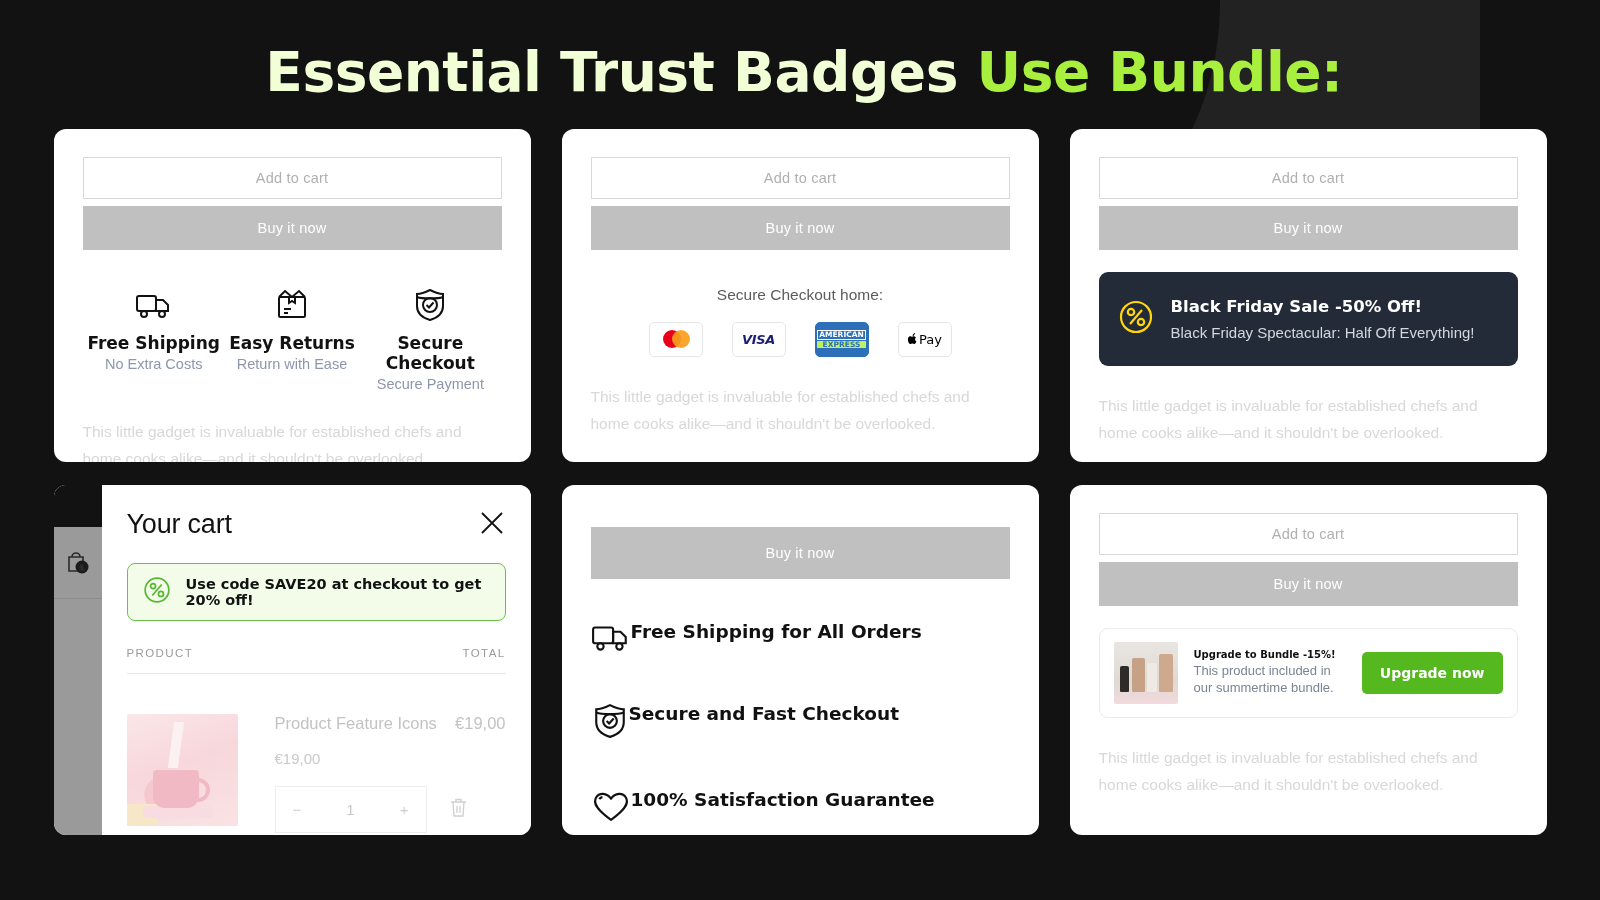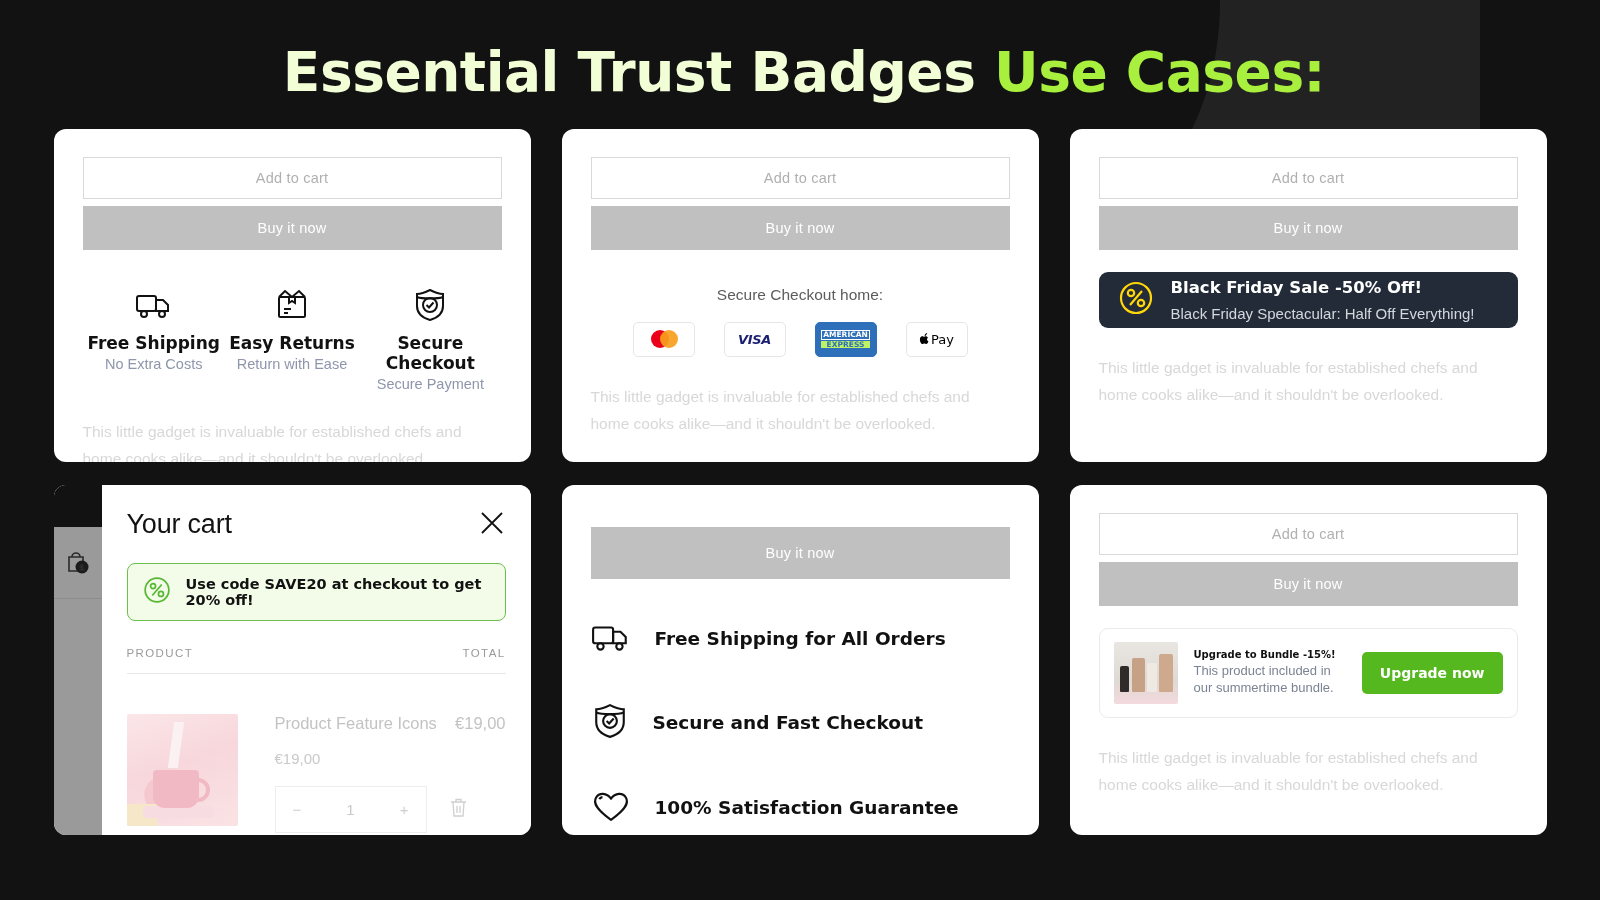--- a/index.html
+++ b/index.html
@@ -124,37 +124,37 @@
     color: #5c5c5c;
     margin-top: 36px;
   }
   .pay-row {
     display: flex;
     justify-content: center;
     gap: 29px;
     margin-top: 18px;
   }
   .pay-chip {
-    width: 62px;
+    width: 54px;
     height: 35px;
     border-radius: 5px;
     border: 1px solid #e6e6e6;
     background: #fff;
     display: flex;
     align-items: center;
     justify-content: center;
   }
   .pay-chip.amex { border-color: #2d70b9; background: #2d70b9; }
 
   
   .bf-banner {
     margin-top: 22px;
     background: #222b37;
     border-radius: 9px;
-    padding: 6px 18px;
+    padding: 25px 18px;
     display: flex;
     align-items: center;
     gap: 16px;
   }
   .bf-text-title {
     font-size: 16.5px;
     font-weight: bold;
     color: #ffffff;
     font-family: "DejaVu Sans", sans-serif;
   }
@@ -316,22 +316,21 @@
     padding: 0 17px;
     color: #cfcfcf;
     font-size: 15px;
   }
   .qty-num { color: #c9c9c9; font-size: 15px; }
 
   
   .feature-list { margin-top: 42px; }
   .feature-row {
     display: flex;
-    align-items: center;
-    gap: 24px;
+    align-items: flex-start;
     margin-bottom: 46px;
   }
   .feature-row:last-child { margin-bottom: 0; }
   .feature-label {
     font-size: 18.5px;
     font-weight: bold;
     color: #111111;
     font-family: "DejaVu Sans", sans-serif;
   }
 
@@ -393,21 +392,21 @@
 </head>
 <body>
 
 <svg class="bg-deco" viewBox="0 0 520 470">
   <path d="M260 0 C 260 120, 200 200, 120 250 L120 320 L520 320 L520 0 Z" fill="#222222"></path>
   <path d="M260 0 C 260 120, 320 200, 400 250 L400 320 L0 320 L0 0 Z" fill="#1b1b1b" opacity="0"></path>
   <path d="M260 200 L350 300 L260 390 L170 300 Z" fill="#121212"></path>
 </svg>
 
 <h1 class="page-title">
-  <span class="title-main">Essential Trust Badges </span><span class="title-accent">Use Cases:</span>
+  <span class="title-main">Essential Trust Badges </span><span class="title-accent">Use Bundle:</span>
 </h1>
 
 <div class="grid">
 
   <div class="card">
     <div class="btn-add">Add to cart</div>
     <div class="btn-buy">Buy it now</div>
 
     <div class="badge-row">
       <div class="badge">

